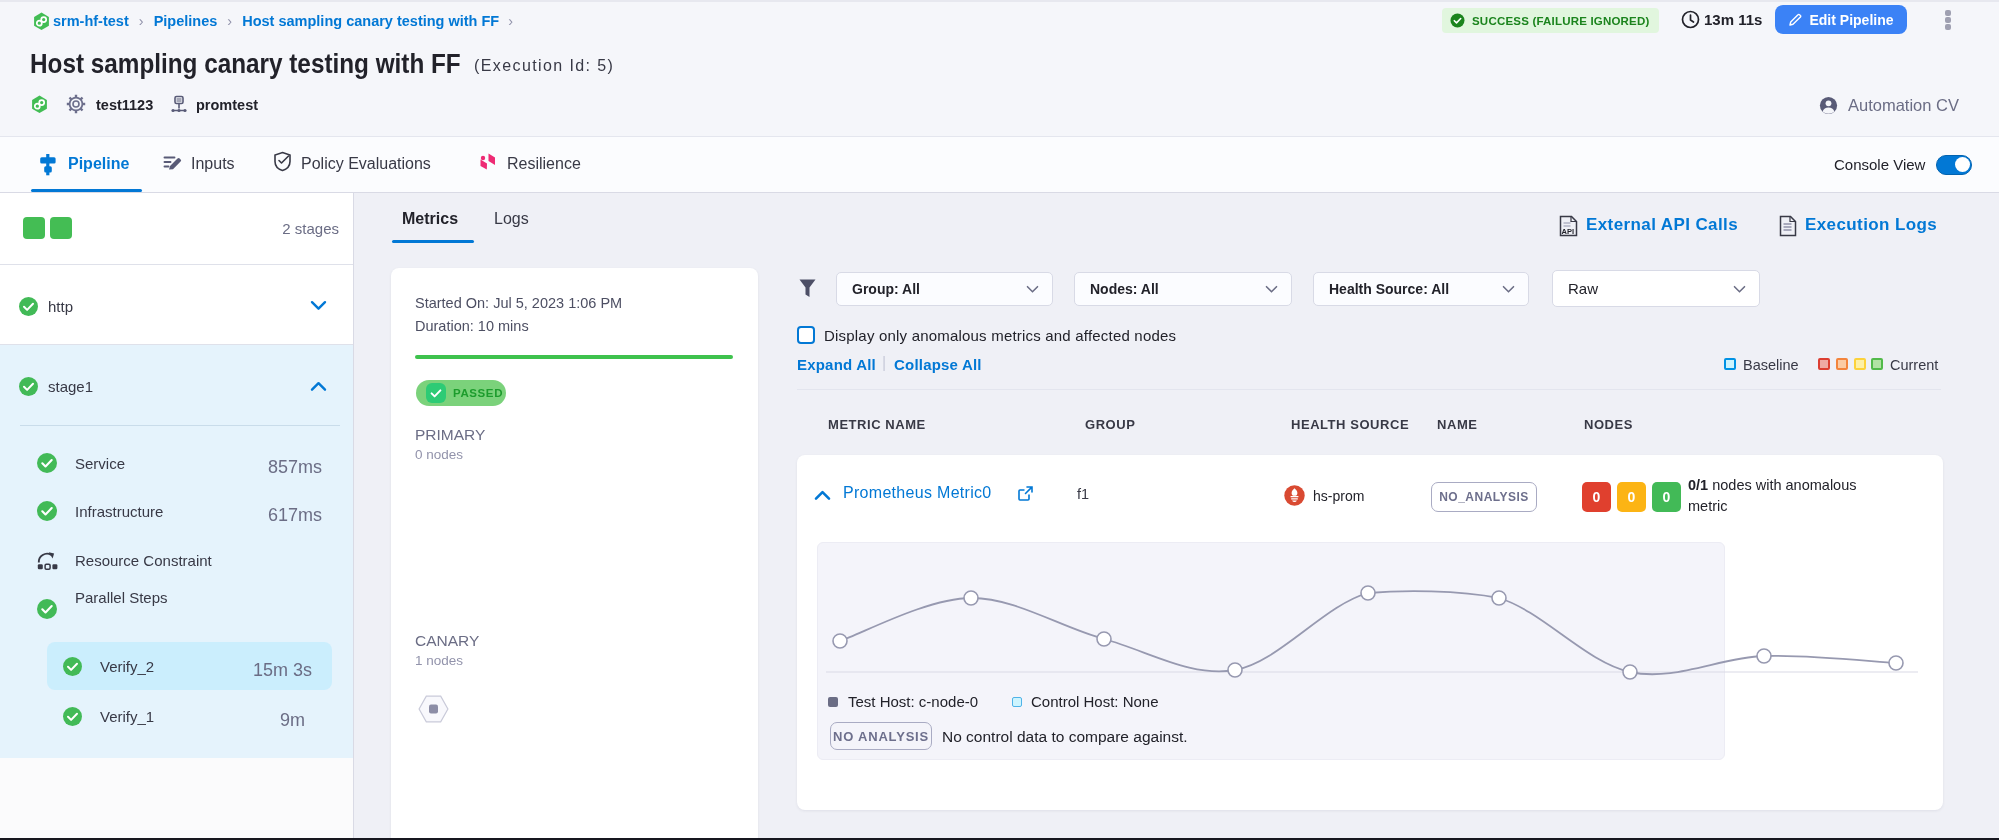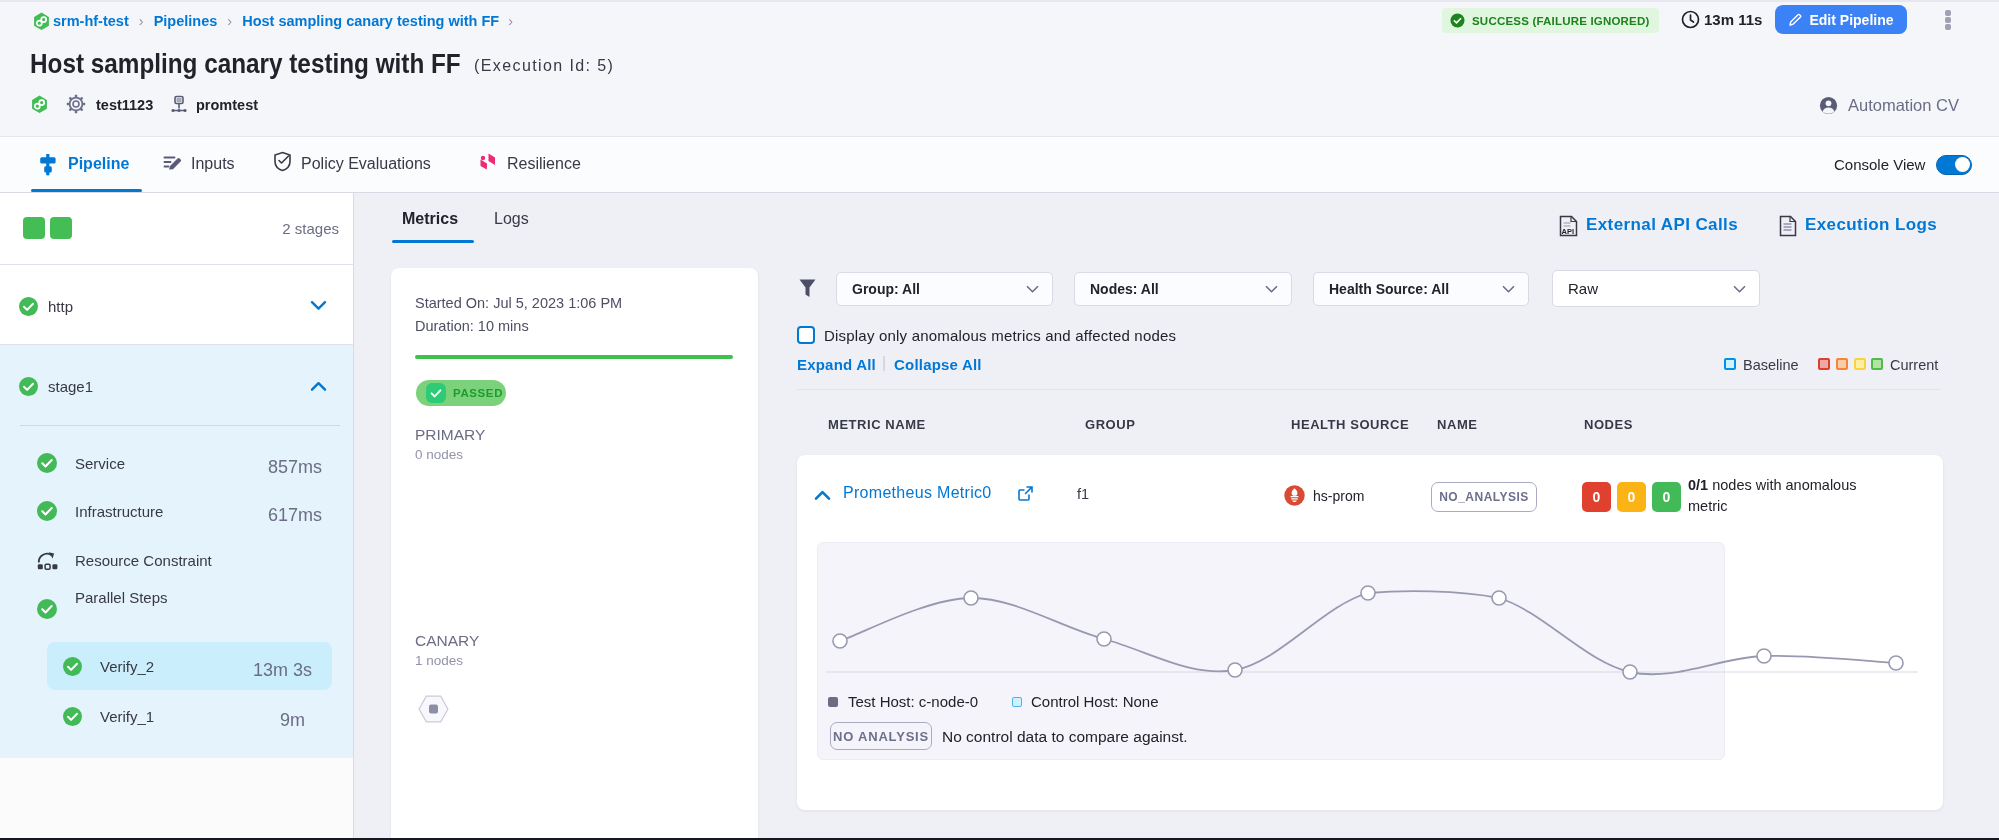--- a/index.html
+++ b/index.html
@@ -197,21 +197,21 @@
       </span>
     <div class="sitem" style="left:75px;top:396px;">Parallel Steps</div>
 
     <div class="abs" style="left:47px;top:449px;width:285px;height:48px;background:#cbeefd;border-radius:8px;"></div>
     <span class="chk" style="left:63px;top:464px;width:19px;height:19px;">
         <svg width="19" height="19" viewBox="0 0 19 19">
           <path d="M5 9.8l3.1 3.1 5.9-6.1" stroke="#fff" stroke-width="2" fill="none" stroke-linecap="round" stroke-linejoin="round"></path>
         </svg>
       </span>
     <div class="sitem" style="left:100px;top:465px;">Verify_2</div>
-    <div class="stime" style="left:244px;top:467px;width:68px;">13m 3s</div>
+    <div class="stime" style="left:244px;top:467px;width:68px;">15m 3s</div>
     <span class="chk" style="left:63px;top:514px;width:19px;height:19px;">
         <svg width="19" height="19" viewBox="0 0 19 19">
           <path d="M5 9.8l3.1 3.1 5.9-6.1" stroke="#fff" stroke-width="2" fill="none" stroke-linecap="round" stroke-linejoin="round"></path>
         </svg>
       </span>
     <div class="sitem" style="left:100px;top:515px;">Verify_1</div>
     <div class="stime" style="left:237px;top:517px;width:68px;">9m</div>
   </div>
   <div id="maincontent">
 

